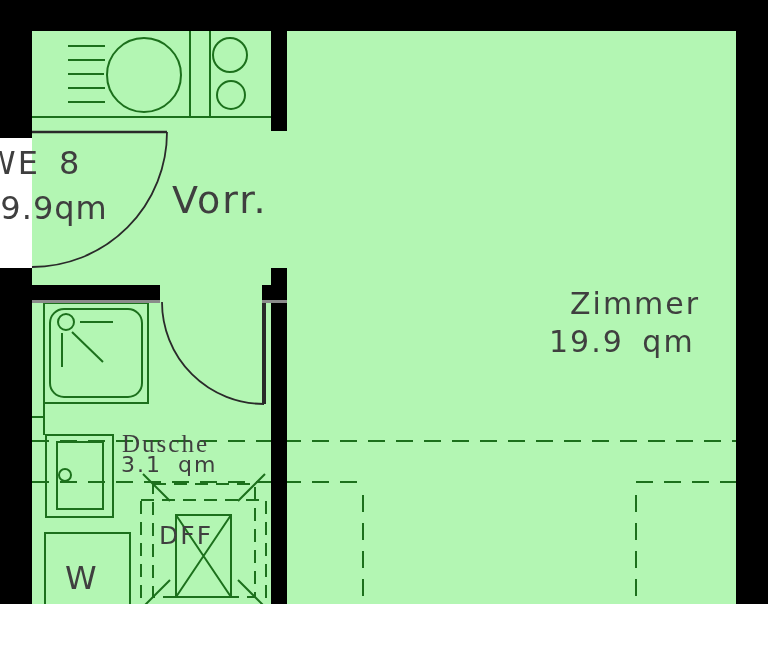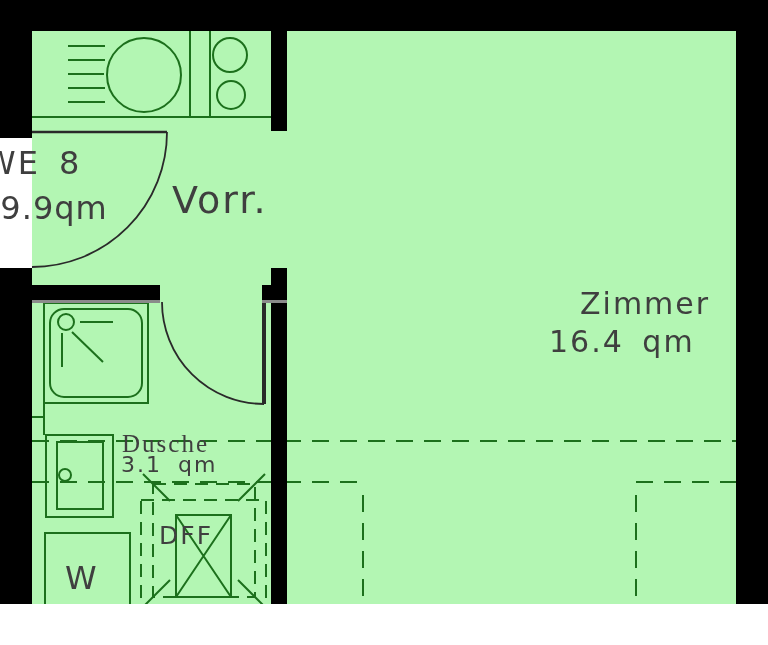--- a/index.html
+++ b/index.html
@@ -97,22 +97,22 @@
 
   <div class="abs stipple" style="left:0;top:618px;width:363px;height:20px;"></div>
   <div class="abs stipple" style="left:636px;top:618px;width:132px;height:20px;"></div>
   <div class="abs" style="left:0;top:640px;width:768px;height:5px;background:repeating-linear-gradient(90deg,#565656 0 27px,transparent 27px 40px);"></div>
 
   <div class="lbl" style="left:-16px;top:146px;font-size:32px;">WE 8</div>
   <div class="lbl" style="left:-21px;top:191px;font-size:32px;letter-spacing:1px;">19.9qm</div>
 
   <div class="lbl" style="left:172px;top:180px;font-size:38px;">Vorr.</div>
 
-  <div class="lbl" style="left:570px;top:287px;font-size:30px;margin-left:10px;">Zimmer</div>
-  <div class="lbl" style="left:549px;top:325px;font-size:30px;">16.4 qm</div>
+  <div class="lbl" style="left:570px;top:287px;font-size:30px;">Zimmer</div>
+  <div class="lbl" style="left:549px;top:325px;font-size:30px;">19.9 qm</div>
 
   <div class="lbl" style="left:122px;top:430px;font-size:25px;font-family:Liberation Serif, serif;">Dusche</div>
   <div class="lbl" style="left:121px;top:453px;font-size:22px;">3.1 qm</div>
 
   <div class="lbl" style="left:159px;top:522px;font-size:25px;">DFF</div>
 
   <div class="lbl" style="left:65px;top:561px;font-size:32px;">W</div>
 </div>
 
 </body></html>

